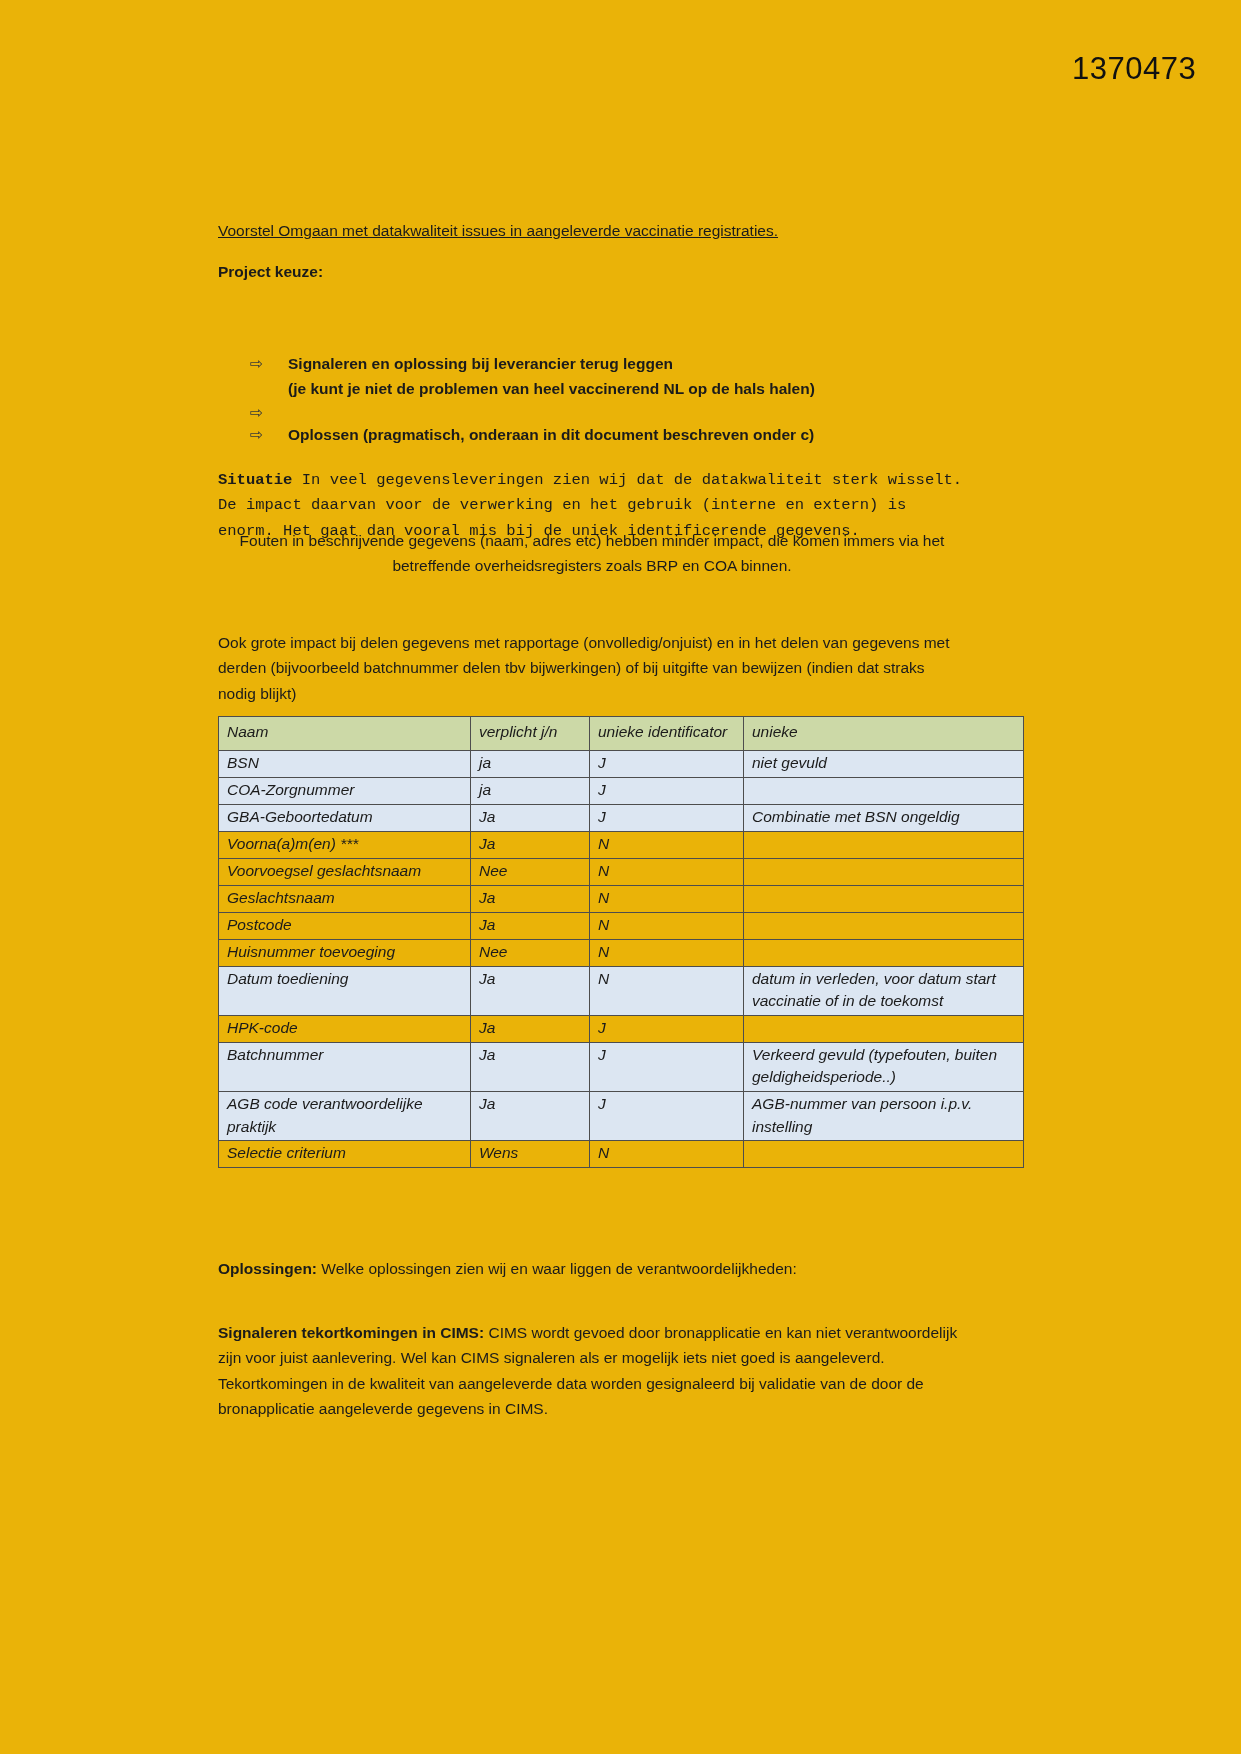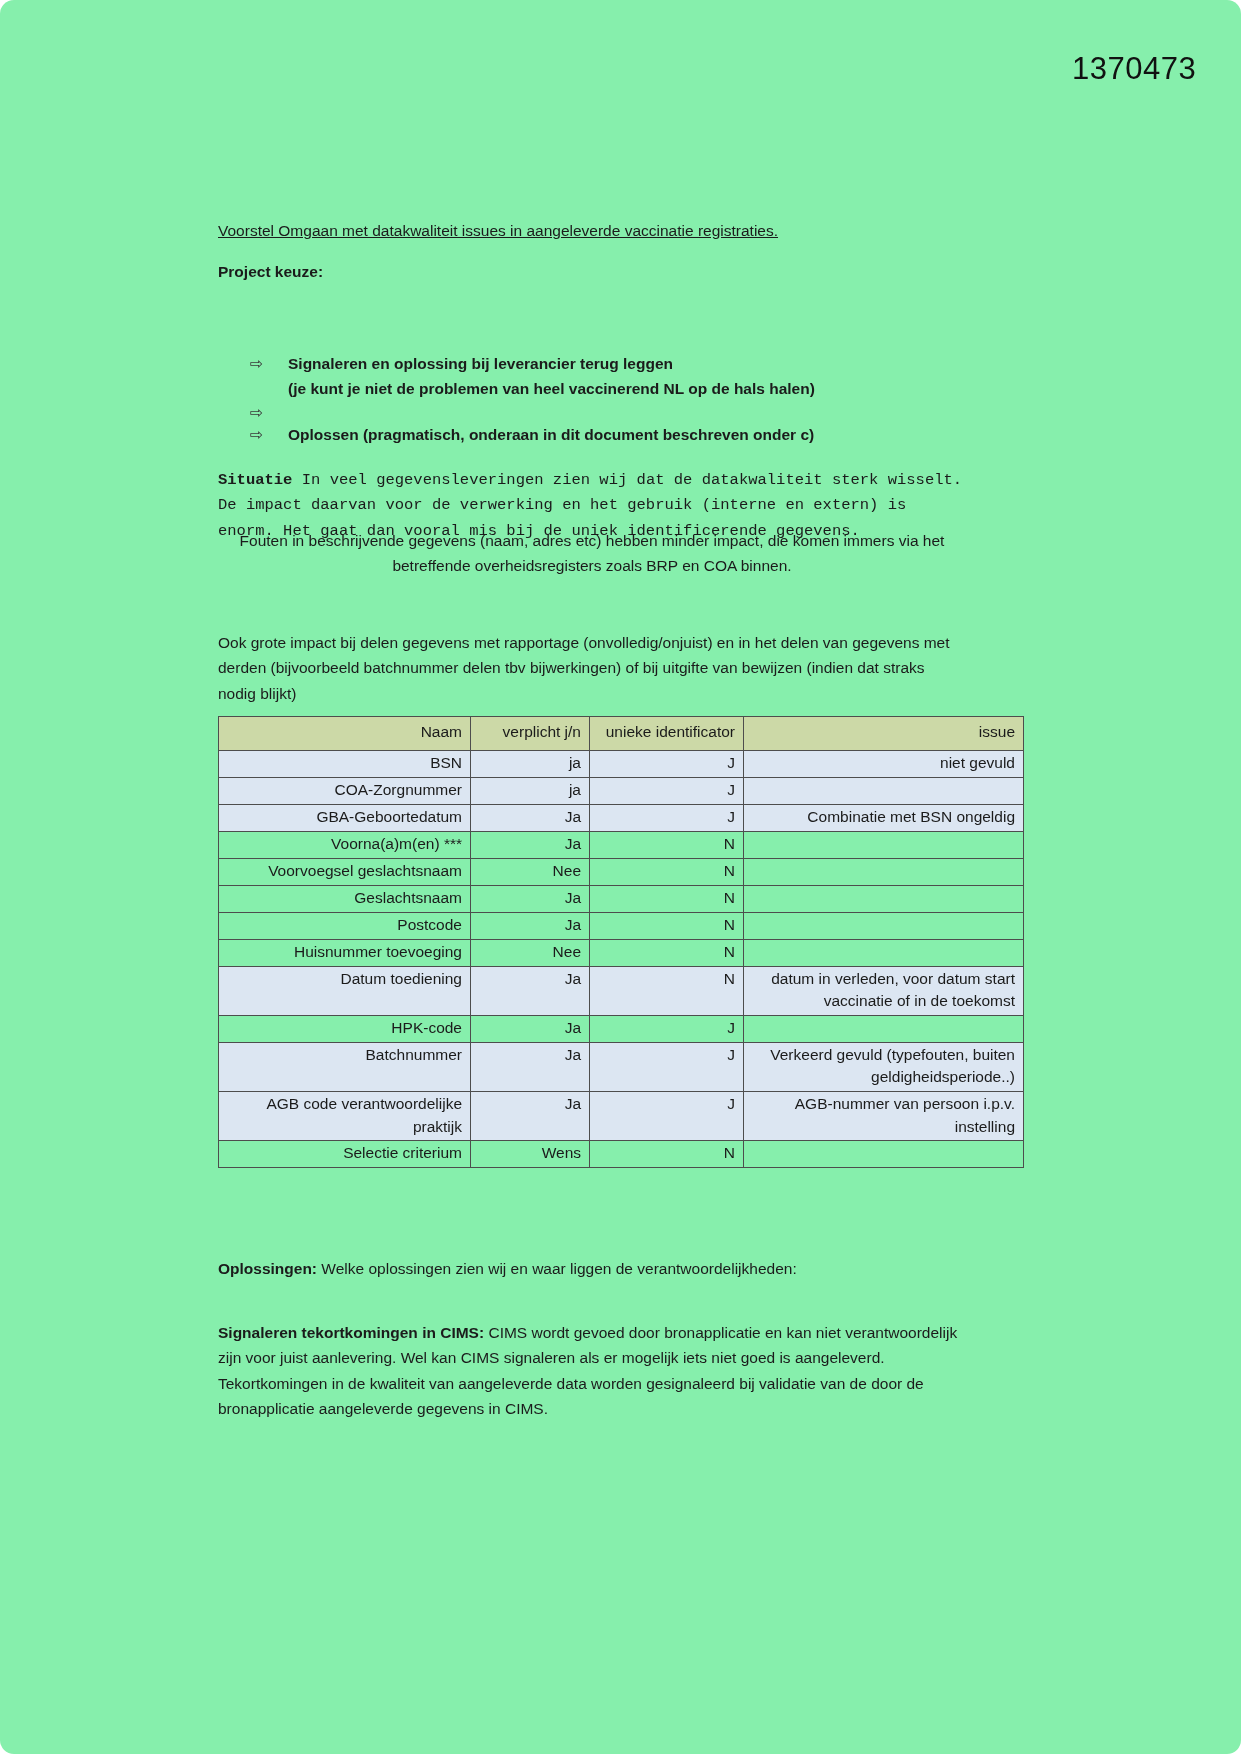--- a/index.html
+++ b/index.html
@@ -1,23 +1,22 @@
 <!DOCTYPE html>
 <html style="--header-green: #ccd9a7; --row-blue: #dce6f2; --border-col: #4d4d4d;"><head>
 <meta charset="utf-8">
 <style>
   html,body { margin:0; padding:0; background:#ffffff; }
   .page {
     position:relative;
     width:1241px; height:1754px;
-    background:#86efac;
+    background:#eab308;
     font-family:"Liberation Sans", sans-serif;
     color:#1b1b1b;
     overflow:hidden;
-    border-radius:14px;
   }
   .doc-number {
     position:absolute; left:1072px; top:52px;
     font-size:31px; line-height:34px; color:#111;
     letter-spacing:0.5px;
   }
   .block {
     position:absolute; left:218px; width:748px;
     font-size:15.5px; line-height:25.3px;
   }
@@ -36,25 +35,26 @@
   .bullet-sub { font-weight:bold; line-height:24.7px; }
   table.dq {
     border-collapse:collapse;
     table-layout:fixed;
     width:805px;
     font-size:15.5px;
   }
   table.dq th, table.dq td {
     border:1.6px solid var(--border-col);
     vertical-align:top;
-    text-align:right;
+    text-align:left;
     font-weight:normal;
     padding:1px 8px 2px 8px;
     line-height:22.6px;
     overflow:hidden;
+    font-style:italic;
   }
   table.dq th {
     background:var(--header-green);
     padding-top:4px; padding-bottom:6px;
   }
   table.dq tr.single td { height:23px; }
   table.dq tr.hl td { background:var(--row-blue); }
   .col-naam   { width:252px; }
   .col-verpl  { width:119px; }
   .col-uniek  { width:154px; }
@@ -105,21 +105,21 @@
         <col class="col-naam">
           <col class="col-verpl">
           <col class="col-uniek">
           <col class="col-issue">
       </colgroup>
       <thead>
         <tr>
           <th>Naam</th>
           <th>verplicht j/n</th>
           <th>unieke identificator</th>
-          <th>issue</th>
+          <th>unieke</th>
         </tr>
       </thead>
       <tbody>
           <tr class="hl single">
             <td>BSN</td>
             <td>ja</td>
             <td>J</td>
             <td>niet gevuld</td>
           </tr>
           <tr class="hl single">

